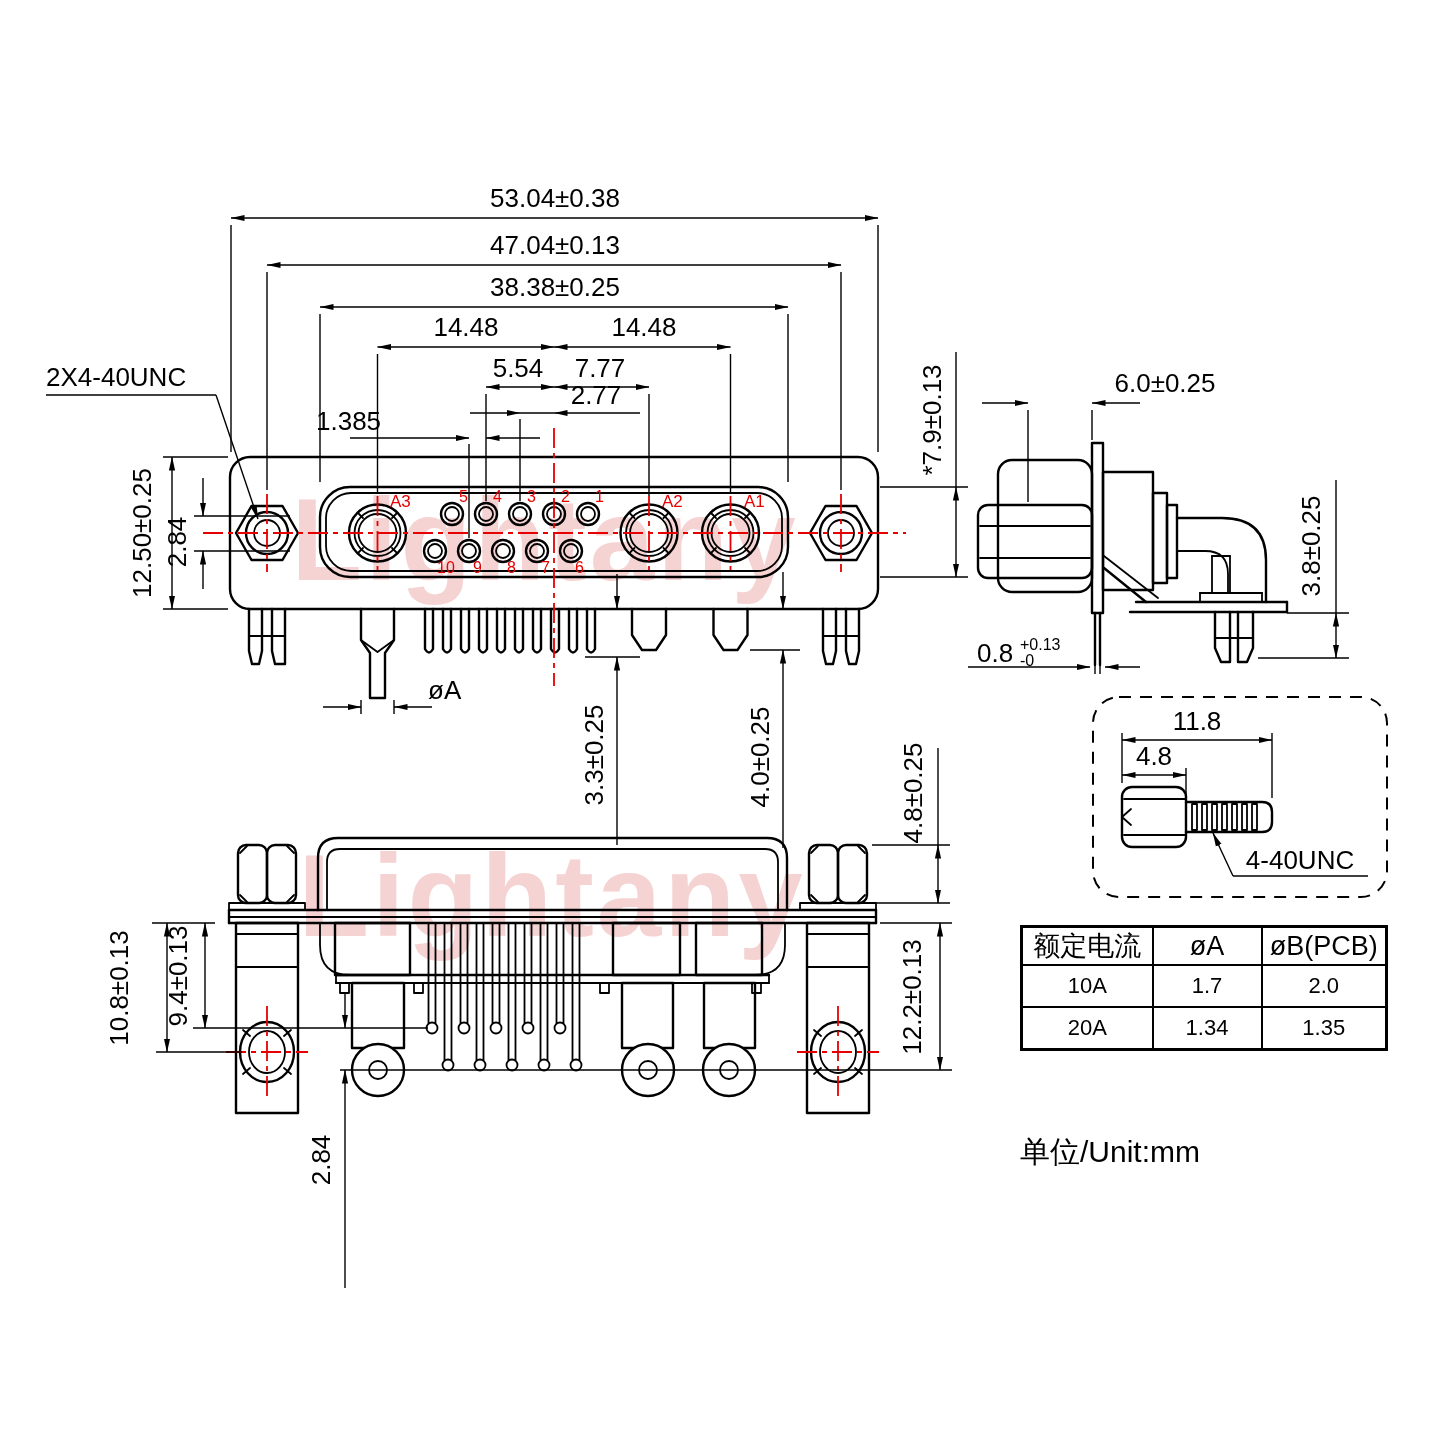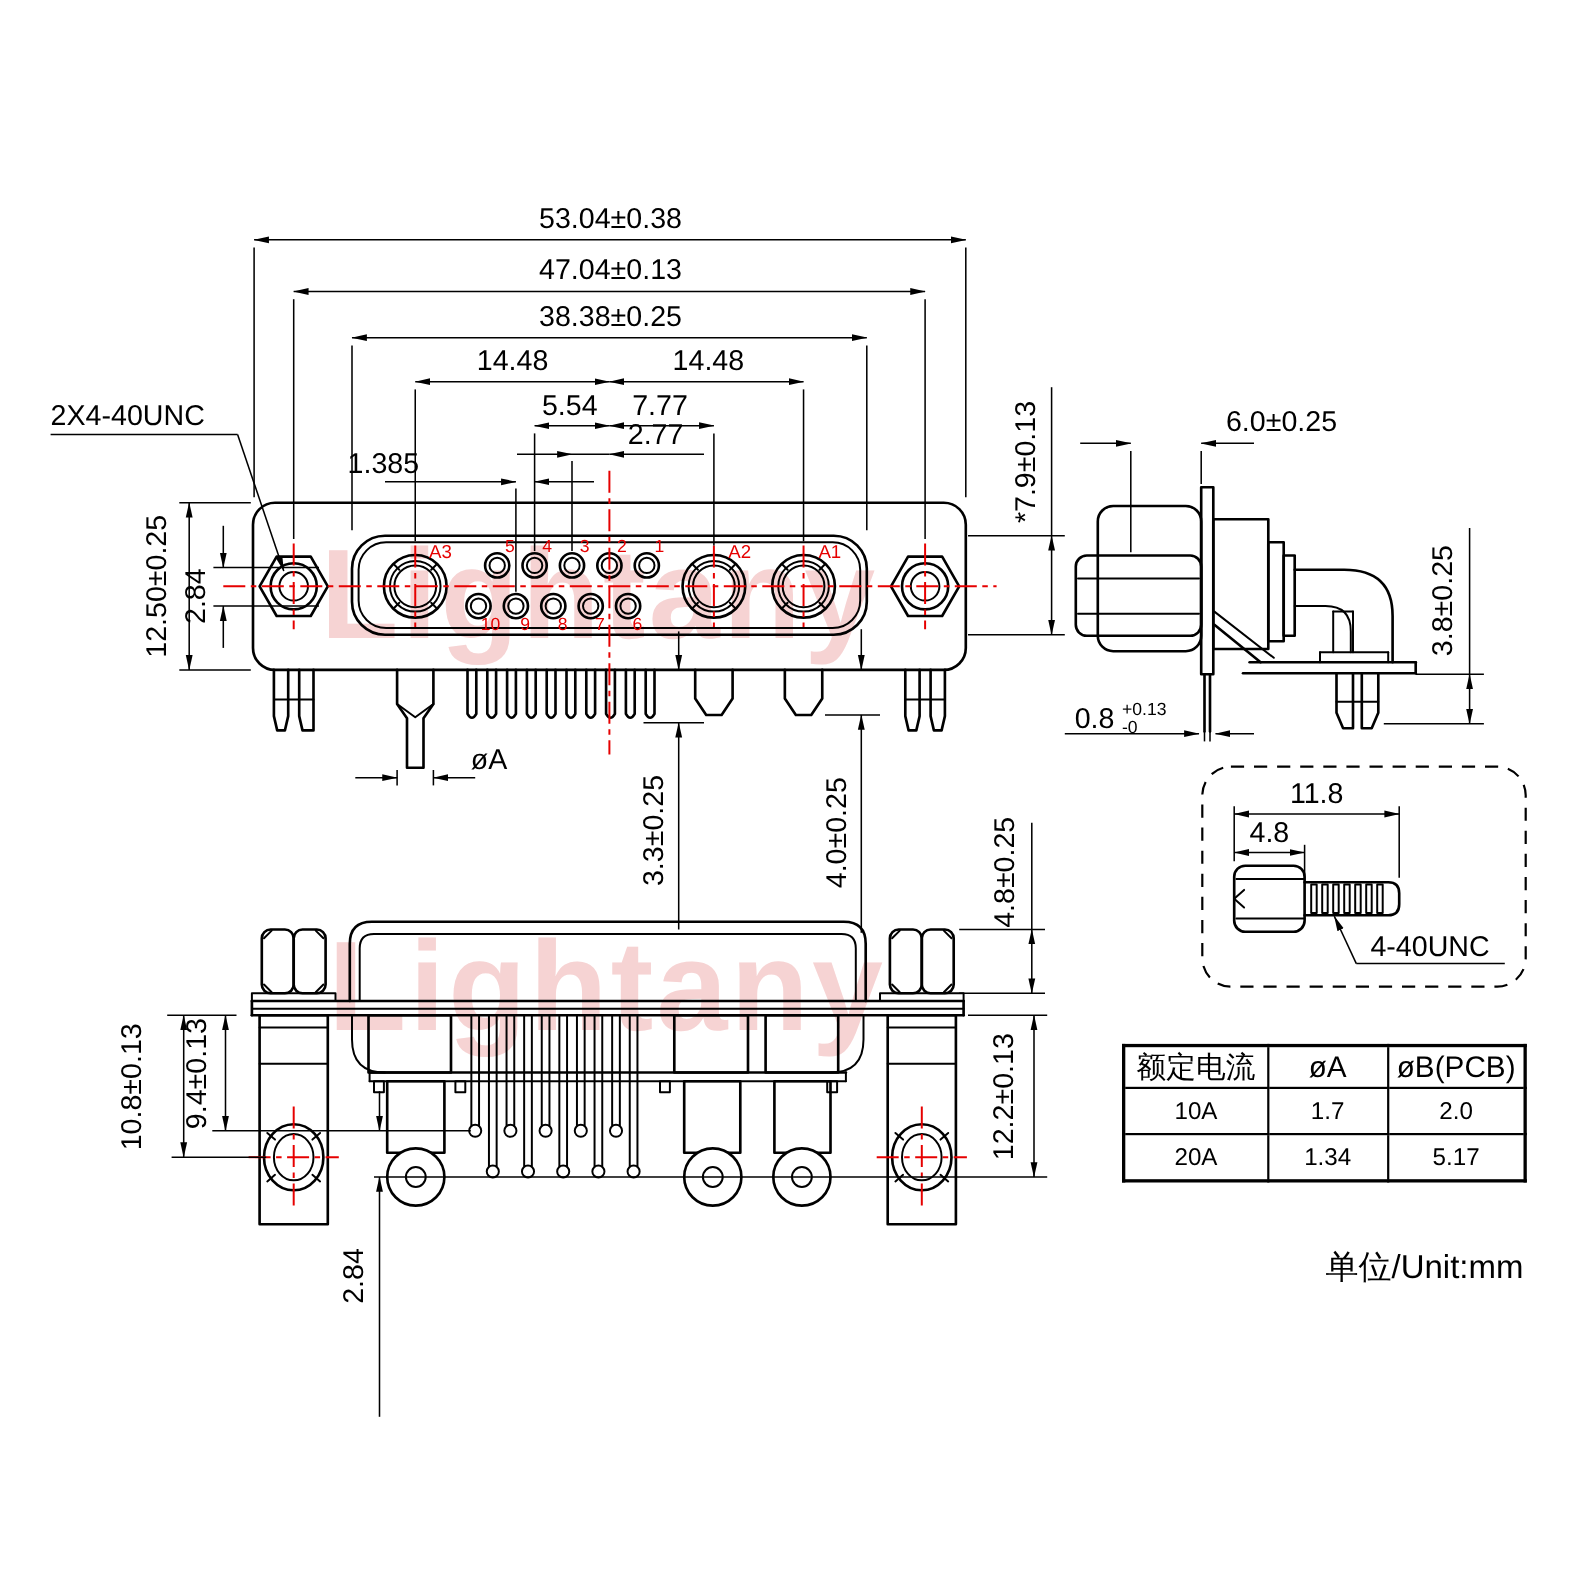--- a/index.html
+++ b/index.html
@@ -12,27 +12,27 @@
   .d{fill:none;stroke:#000;stroke-width:1.4;}
   .r{fill:none;stroke:#e60000;stroke-width:1.8;stroke-dasharray:20 5 5 5;}
   text{font-family:"Liberation Sans", sans-serif;}
   .dim{font-size:26px;fill:#000;}
   .dimS{font-size:16px;fill:#000;}
   .pinlbl{font-size:16px;fill:#e60000;}
   .coaxlbl{font-size:17px;fill:#e60000;}
   .wm{font-size:116px;font-weight:bold;fill:#f6d3d3;letter-spacing:3px;}
   
   #spec{position:absolute;left:1020px;top:925px;width:365px;border-collapse:collapse;
-        table-layout:fixed;margin-top:24px;}
+        table-layout:fixed;}
   #spec td{border:2.5px solid #000;text-align:center;vertical-align:middle;
            font-size:22px;color:#000;padding:0;height:40px;overflow:hidden;
            font-family:"Liberation Sans","DejaVu Sans",sans-serif;}
   #spec tr.hdr td{height:36px;font-size:27px;}
   #spec{border:3px solid #000;}
-  #unitnote{position:absolute;left:1020px;top:1132px;width:365px;text-align:right;
+  #unitnote{position:absolute;left:1020px;top:1132px;width:365px;
             font-size:30px;color:#000;font-family:"Liberation Sans","DejaVu Sans",sans-serif;}
 </style>
 </head>
 <body>
 
 <div id="stage">
 
 <svg width="1440" height="1440" viewBox="0 0 1440 1440">
   <defs>
     <marker id="a" viewBox="0 0 14 8" refX="13.5" refY="4" markerWidth="14" markerHeight="8" orient="auto-start-reverse" markerUnits="userSpaceOnUse">
@@ -490,19 +490,19 @@
     <td>øB(PCB)</td>
   </tr>
   <tr>
     <td>10A</td>
     <td>1.7</td>
     <td>2.0</td>
   </tr>
   <tr>
     <td>20A</td>
     <td>1.34</td>
-    <td>5.17</td>
+    <td>1.35</td>
   </tr>
 </tbody>
     </table>
 <div id="unitnote">单位/Unit:mm</div>
 
 </div>
 
 </body></html>

